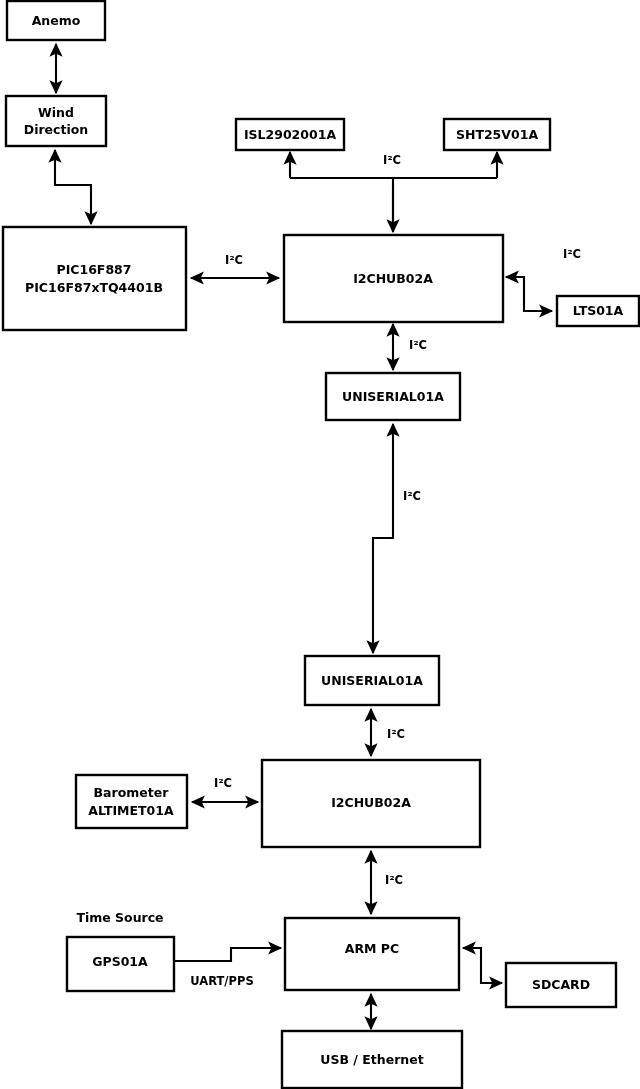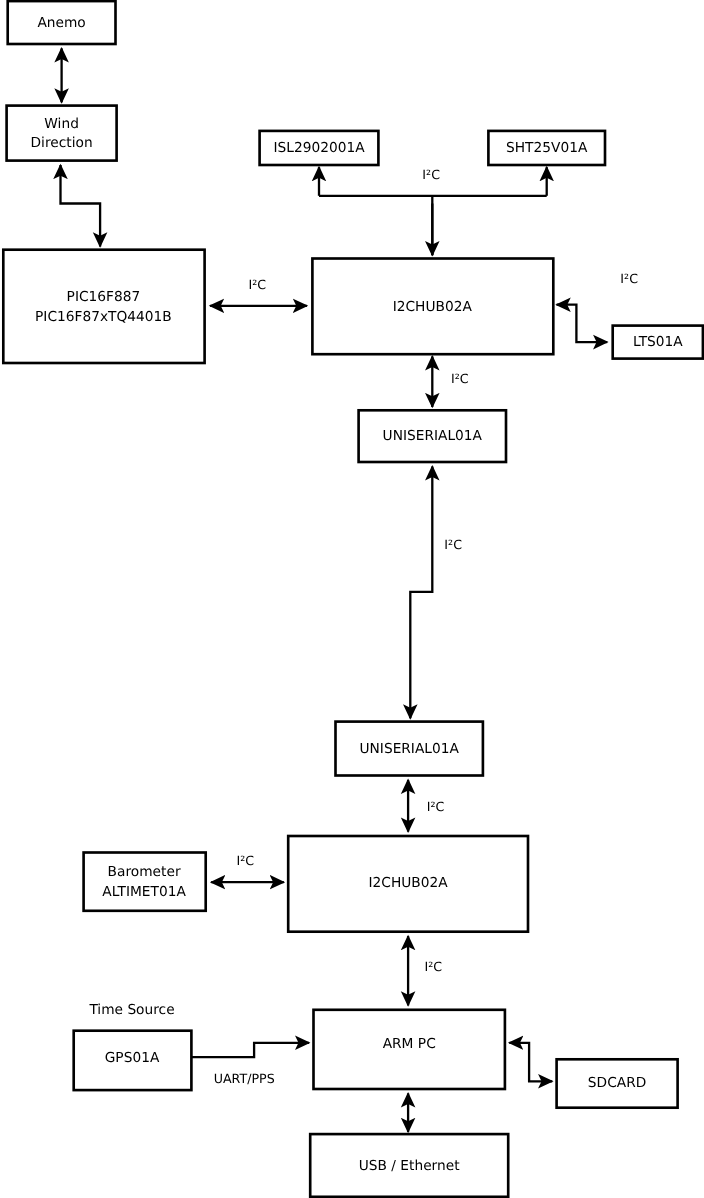--- a/index.html
+++ b/index.html
@@ -10,20 +10,21 @@
   body {
     width: 640px;
     height: 1089px;
     font-family: "DejaVu Sans", "Liberation Sans", sans-serif;
     overflow: hidden;
   }
   #diagram-root {
     position: relative;
     width: 640px;
     height: 777px;
+    font-weight: bold;
   }
   svg.diagram {
     display: block;
     width: 640px;
     height: 1089px;
   }
   .node-box {
     fill: #ffffff;
     stroke: #000000;
     stroke-width: 2.4;

